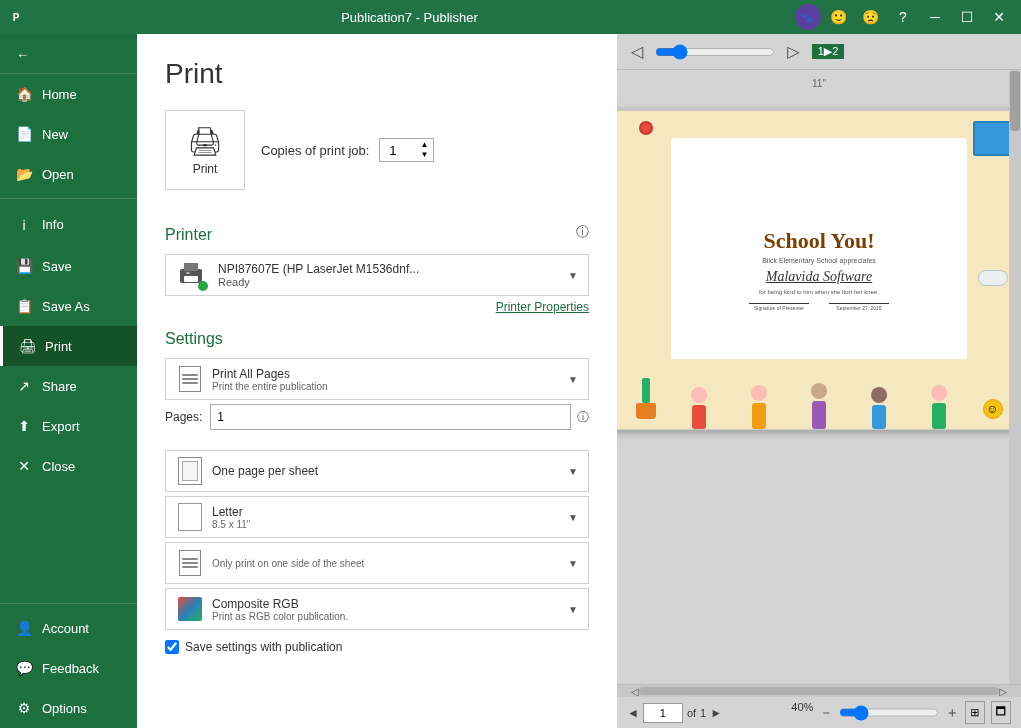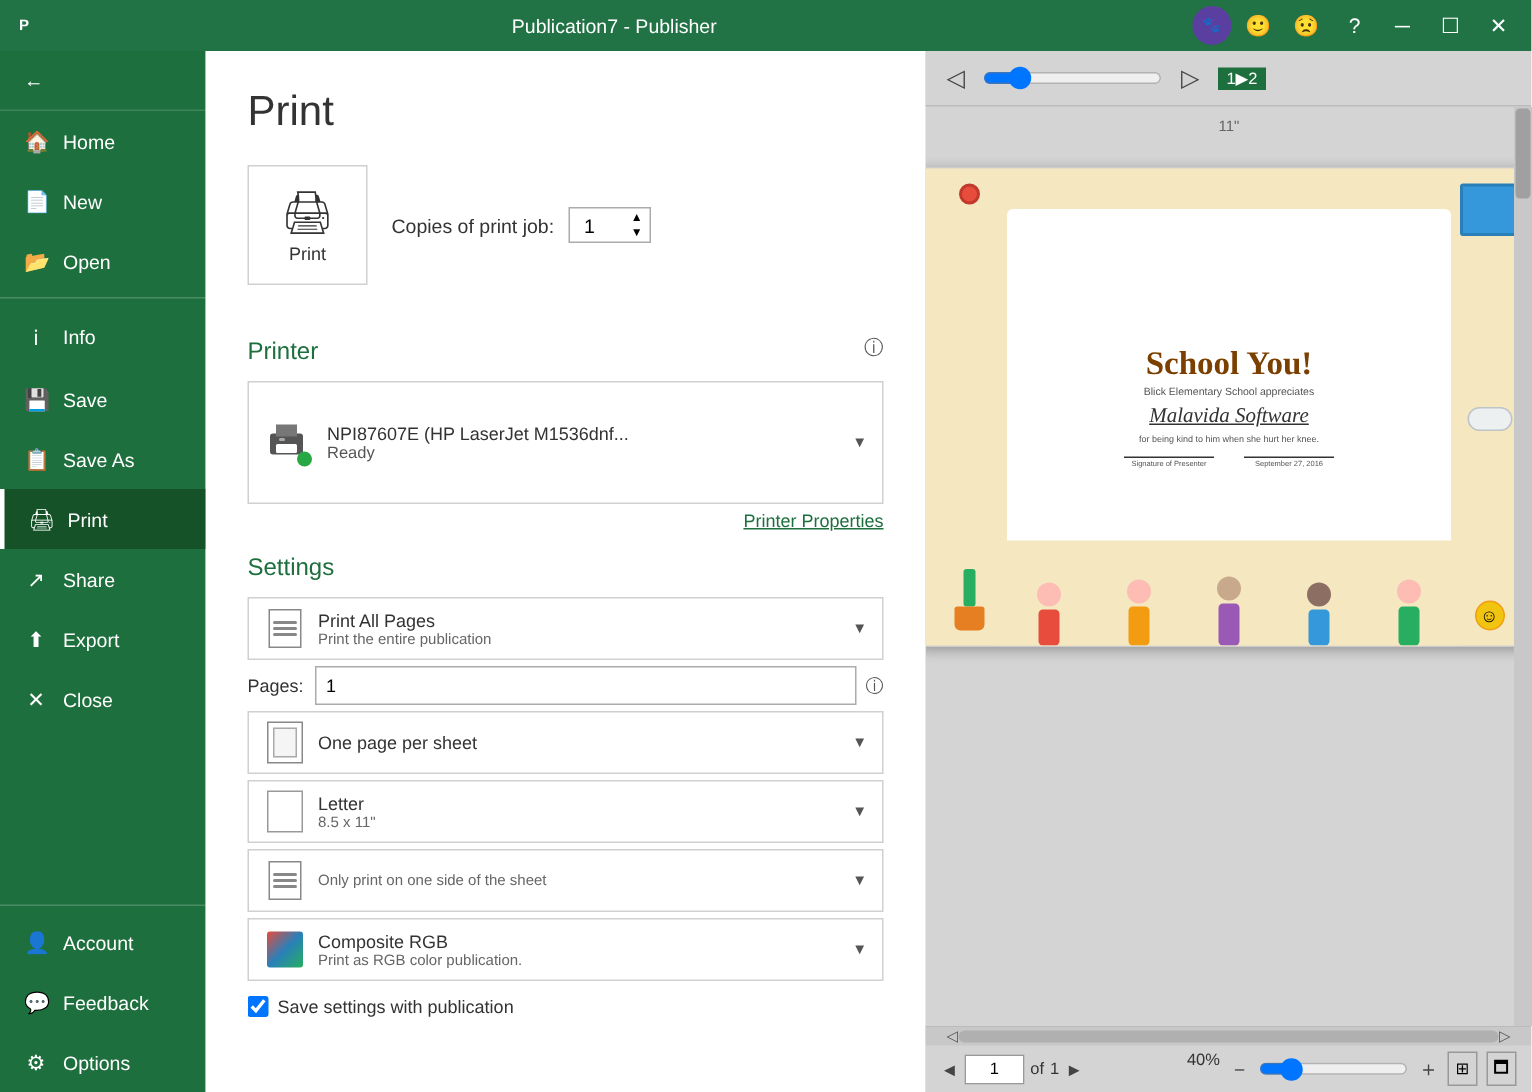--- a/index.html
+++ b/index.html
@@ -109,21 +109,21 @@
       font-size: 16px;
       color: #1e6f3e;
       font-weight: 500;
       margin: 16px 0 10px 0;
     }
 
     
     .printer-select-row {
       border: 1px solid #d0d0d0;
       display: flex; align-items: center;
-      padding: 24px 10px;
+      padding: 4px 10px;
       cursor: pointer;
       background: white;
       position: relative;
     }
     .printer-status-icon {
       width: 32px; height: 32px; position: relative; margin-right: 10px; flex-shrink: 0;
     }
     .printer-status-dot {
       width: 10px; height: 10px; border-radius: 50%; background: #28a745;
       position: absolute; bottom: 0; right: 0;
@@ -145,21 +145,21 @@
       cursor: pointer;
       background: white;
       margin-bottom: 4px;
     }
     .setting-icon { width: 28px; height: 28px; margin-right: 8px; flex-shrink: 0; display: flex; align-items: center; justify-content: center; }
     .setting-text { flex: 1; }
     .setting-main { font-size: 12px; color: #333; font-weight: 500; }
     .setting-sub { font-size: 10px; color: #666; }
 
     
-    .pages-row { display: flex; align-items: center; margin-bottom: 4px; }
+    .pages-row { display: flex; align-items: center; margin-bottom: 20px; }
     .pages-label { font-size: 12px; color: #333; margin-right: 8px; }
     .pages-input {
       flex: 1; height: 26px; border: 1px solid #ababab;
       padding: 0 6px; font-size: 12px; outline: none;
     }
     .pages-info { margin-left: 6px; color: #555; font-size: 12px; cursor: pointer; }
 
     
     .paper-icon {
       width: 24px; height: 28px; border: 1px solid #999; background: white;

